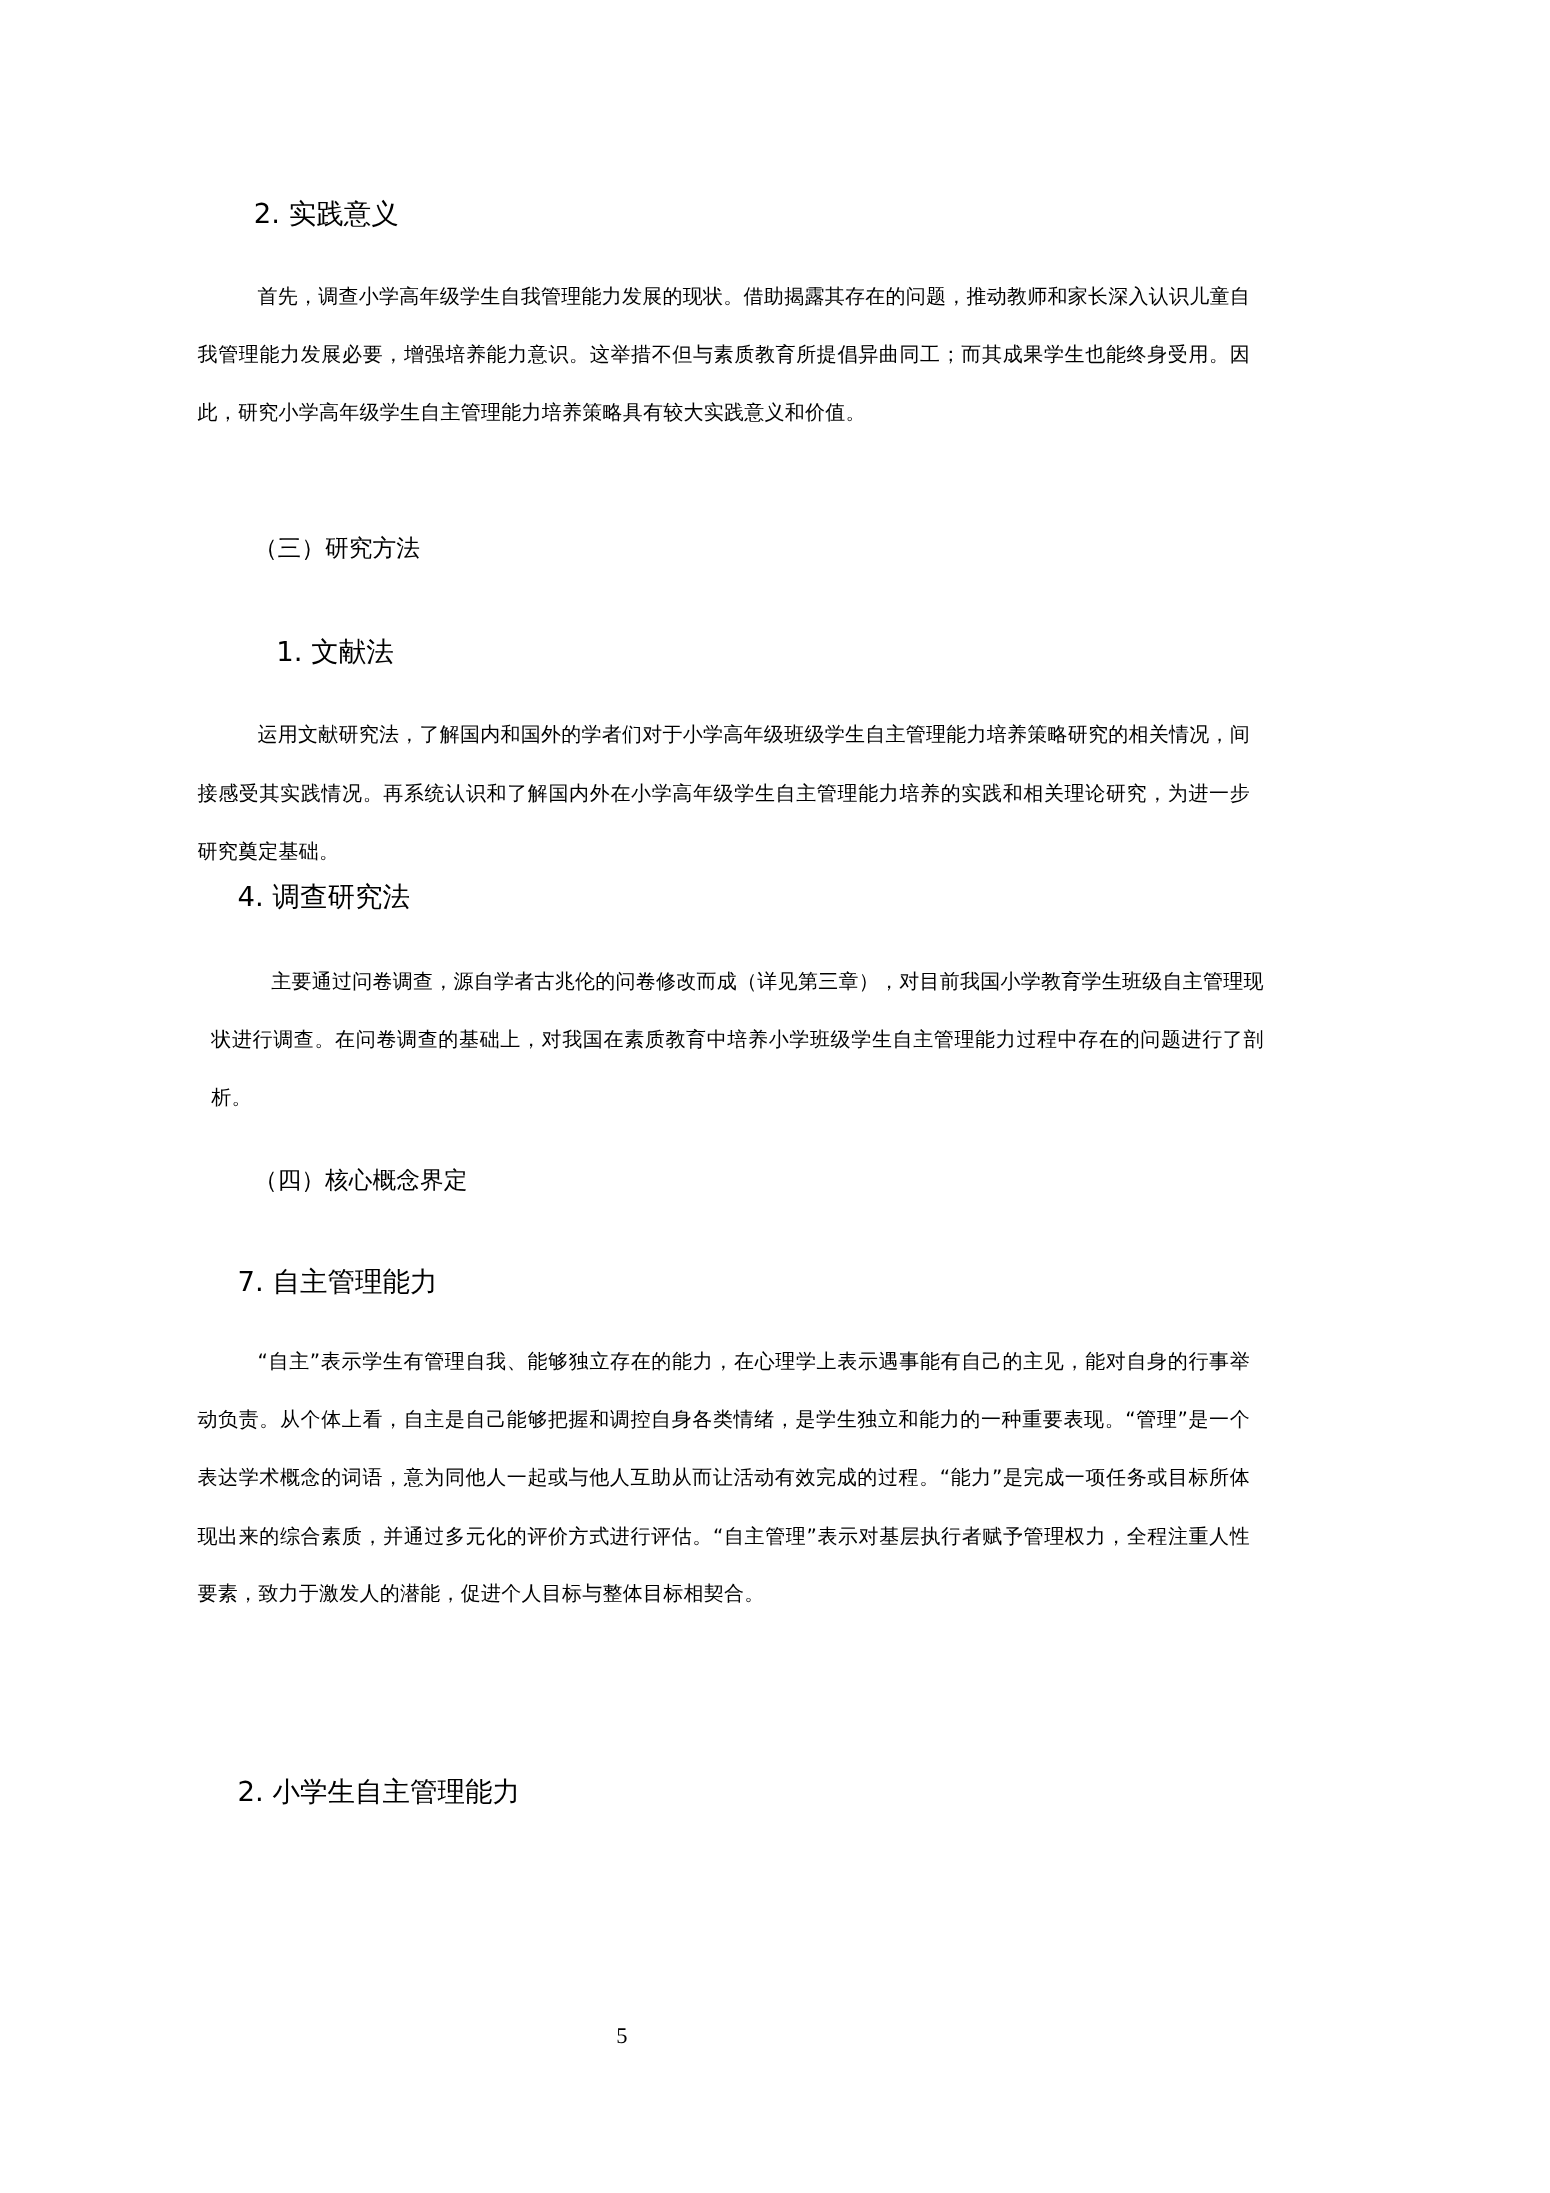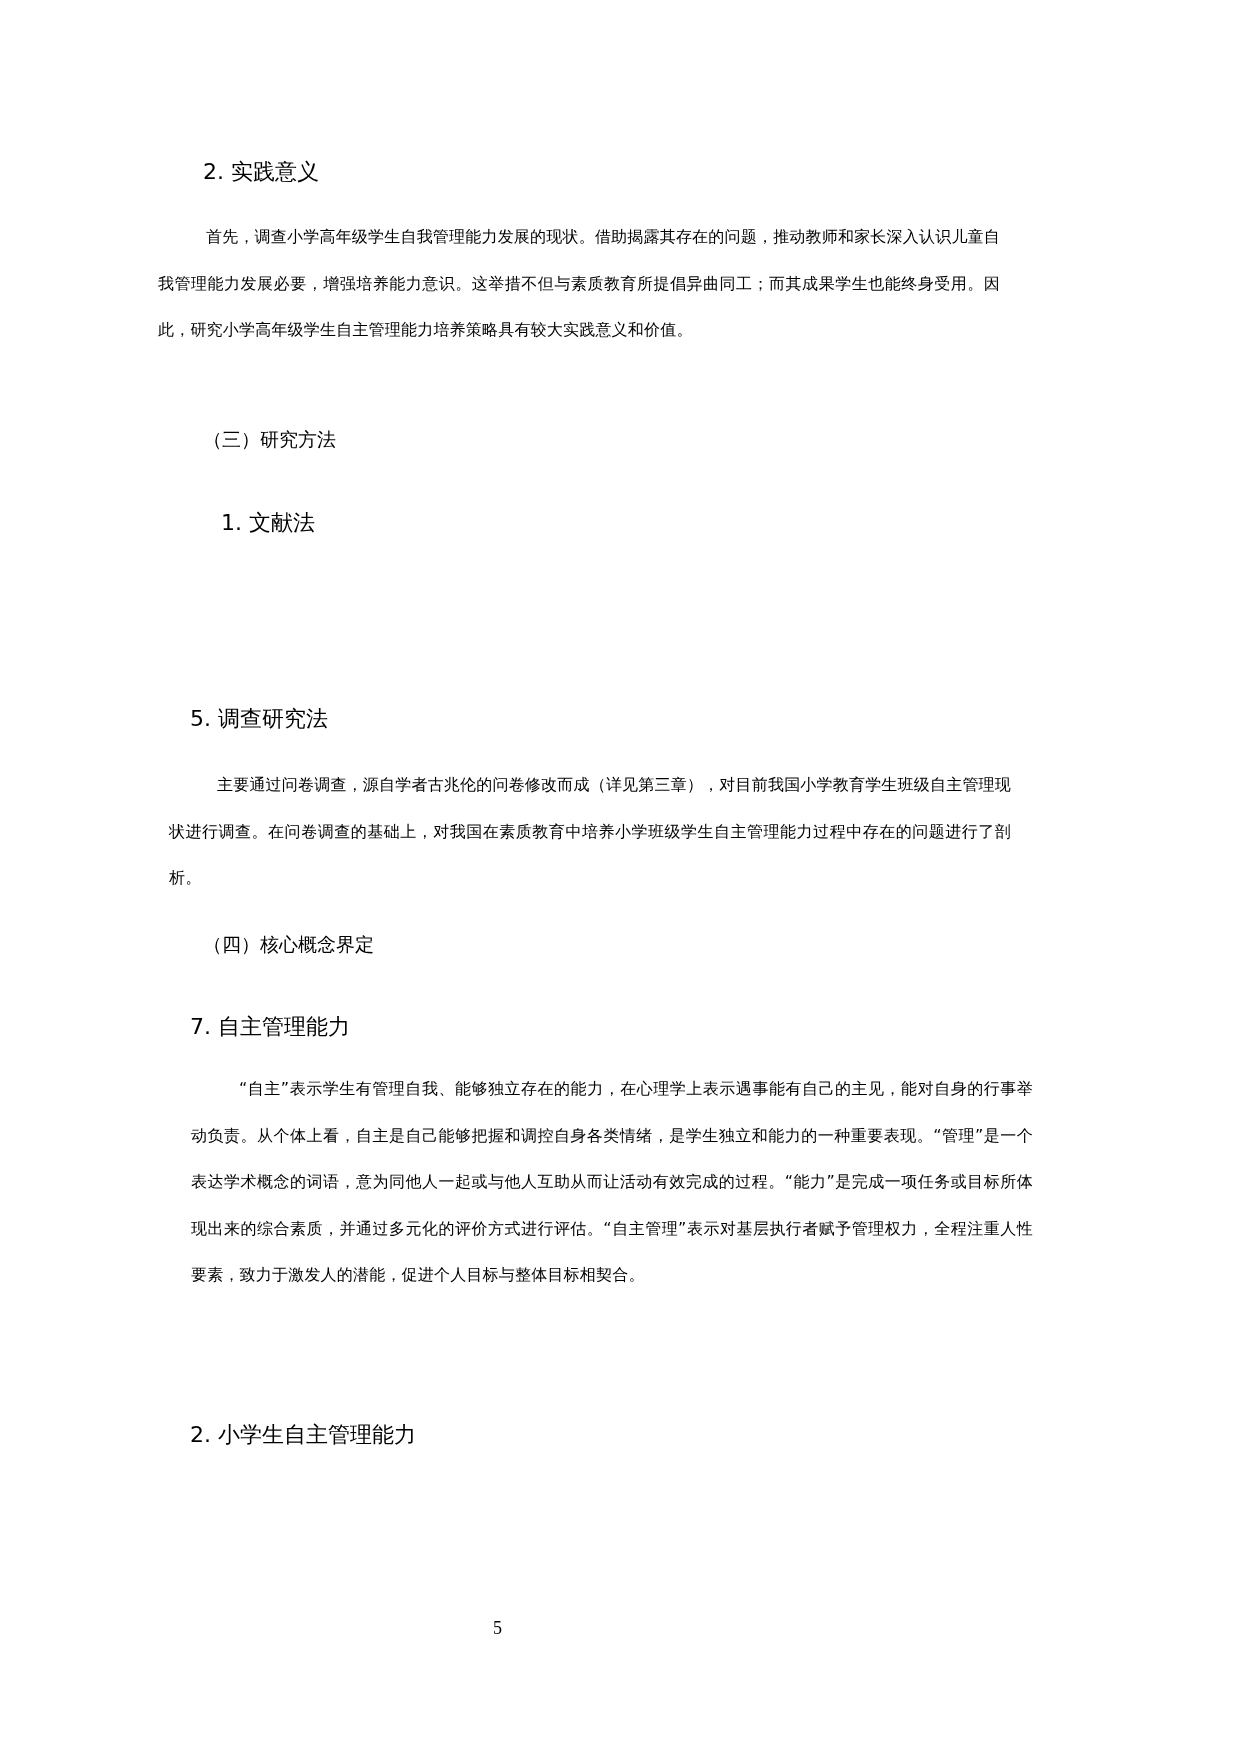--- a/index.html
+++ b/index.html
@@ -18,27 +18,28 @@
 
 <div class="page">
   <div class="h3" style="top:157px; left:203px;">2. 实践意义</div>
 
   <div class="para" style="top:214px; left:158px; width:842px;">首先，调查小学高年级学生自我管理能力发展的现状。借助揭露其存在的问题，推动教师和家长深入认识儿童自我管理能力发展必要，增强培养能力意识。这举措不但与素质教育所提倡异曲同工；而其成果学生也能终身受用。因此，研究小学高年级学生自主管理能力培养策略具有较大实践意义和价值。</div>
 
   <div class="h2" style="top:421px; left:203px;">（三）研究方法</div>
 
   <div class="h3" style="top:508px; left:205px;margin-left:16px;">1. 文献法</div>
 
+  <div class="para" style="top:565px; left:158px; width:842px;">运用文献研究法，了解国内和国外的学者们对于小学高年级班级学生自主管理能力培养策略研究的相关情况，间接感受其实践情况。再系统认识和了解国内外在小学高年级学生自主管理能力培养的实践和相关理论研究，为进一步研究奠定基础。</div>
 
-  <div class="h3" style="top:704px; left:190px;">5. 调查研究法</div>
+  <div class="h3" style="top:704px; left:190px;">4. 调查研究法</div>
 
   <div class="para" style="top:762px; left:169px; width:842px;">主要通过问卷调查，源自学者古兆伦的问卷修改而成（详见第三章），对目前我国小学教育学生班级自主管理现状进行调查。在问卷调查的基础上，对我国在素质教育中培养小学班级学生自主管理能力过程中存在的问题进行了剖析。</div>
 
   <div class="h2" style="top:926px; left:203px;">（四）核心概念界定</div>
 
   <div class="h3" style="top:1012px; left:190px;">7.  自主管理能力</div>
 
-  <div class="para" style="top:1066px; left:158px; width:842px;margin-left:33px;">“自主”表示学生有管理自我、能够独立存在的能力，在心理学上表示遇事能有自己的主见，能对自身的行事举动负责。从个体上看，自主是自己能够把握和调控自身各类情绪，是学生独立和能力的一种重要表现。“管理”是一个表达学术概念的词语，意为同他人一起或与他人互助从而让活动有效完成的过程。“能力”是完成一项任务或目标所体现出来的综合素质，并通过多元化的评价方式进行评估。“自主管理”表示对基层执行者赋予管理权力，全程注重人性要素，致力于激发人的潜能，促进个人目标与整体目标相契合。</div>
+  <div class="para" style="top:1066px; left:158px; width:842px;">“自主”表示学生有管理自我、能够独立存在的能力，在心理学上表示遇事能有自己的主见，能对自身的行事举动负责。从个体上看，自主是自己能够把握和调控自身各类情绪，是学生独立和能力的一种重要表现。“管理”是一个表达学术概念的词语，意为同他人一起或与他人互助从而让活动有效完成的过程。“能力”是完成一项任务或目标所体现出来的综合素质，并通过多元化的评价方式进行评估。“自主管理”表示对基层执行者赋予管理权力，全程注重人性要素，致力于激发人的潜能，促进个人目标与整体目标相契合。</div>
 
   <div class="h3" style="top:1420px; left:190px;">2.  小学生自主管理能力</div>
 
   <div class="pagenum">5</div>
 </div>
 
 </body></html>

